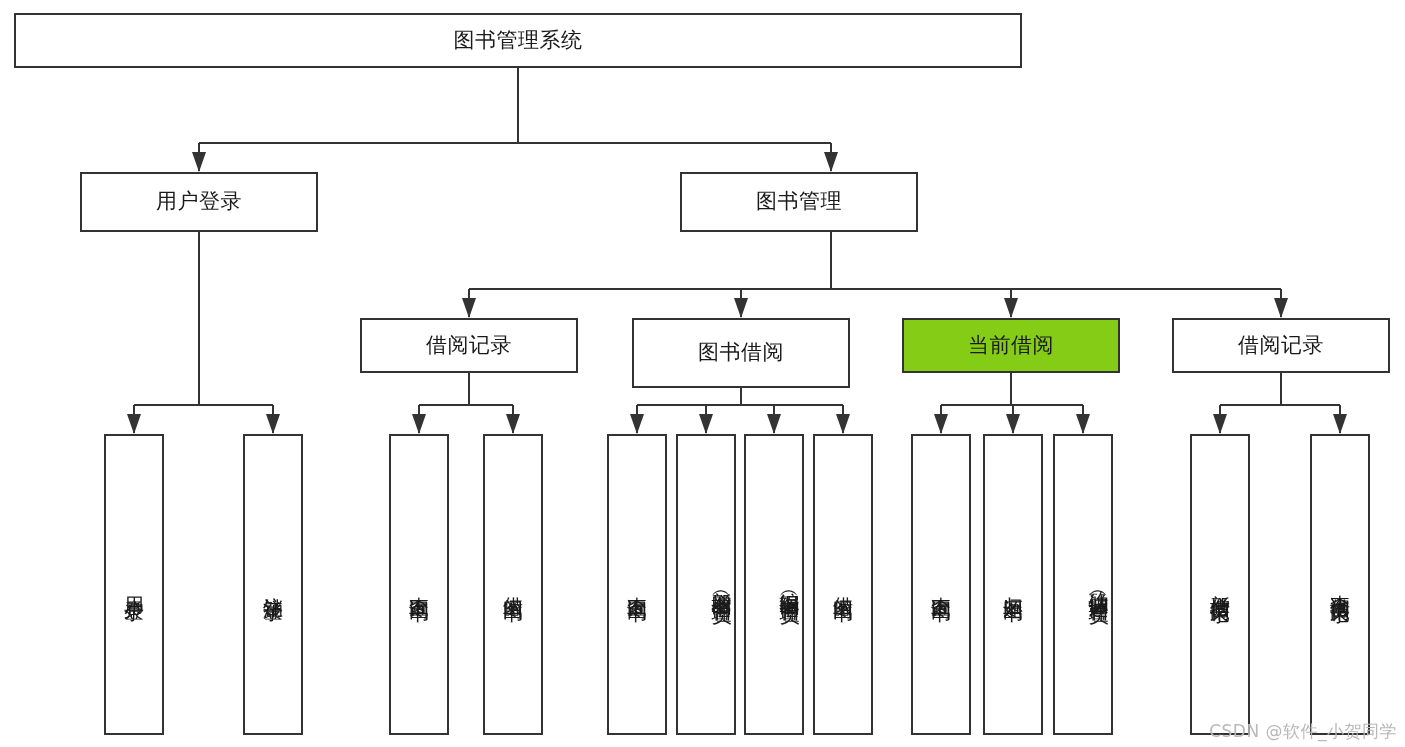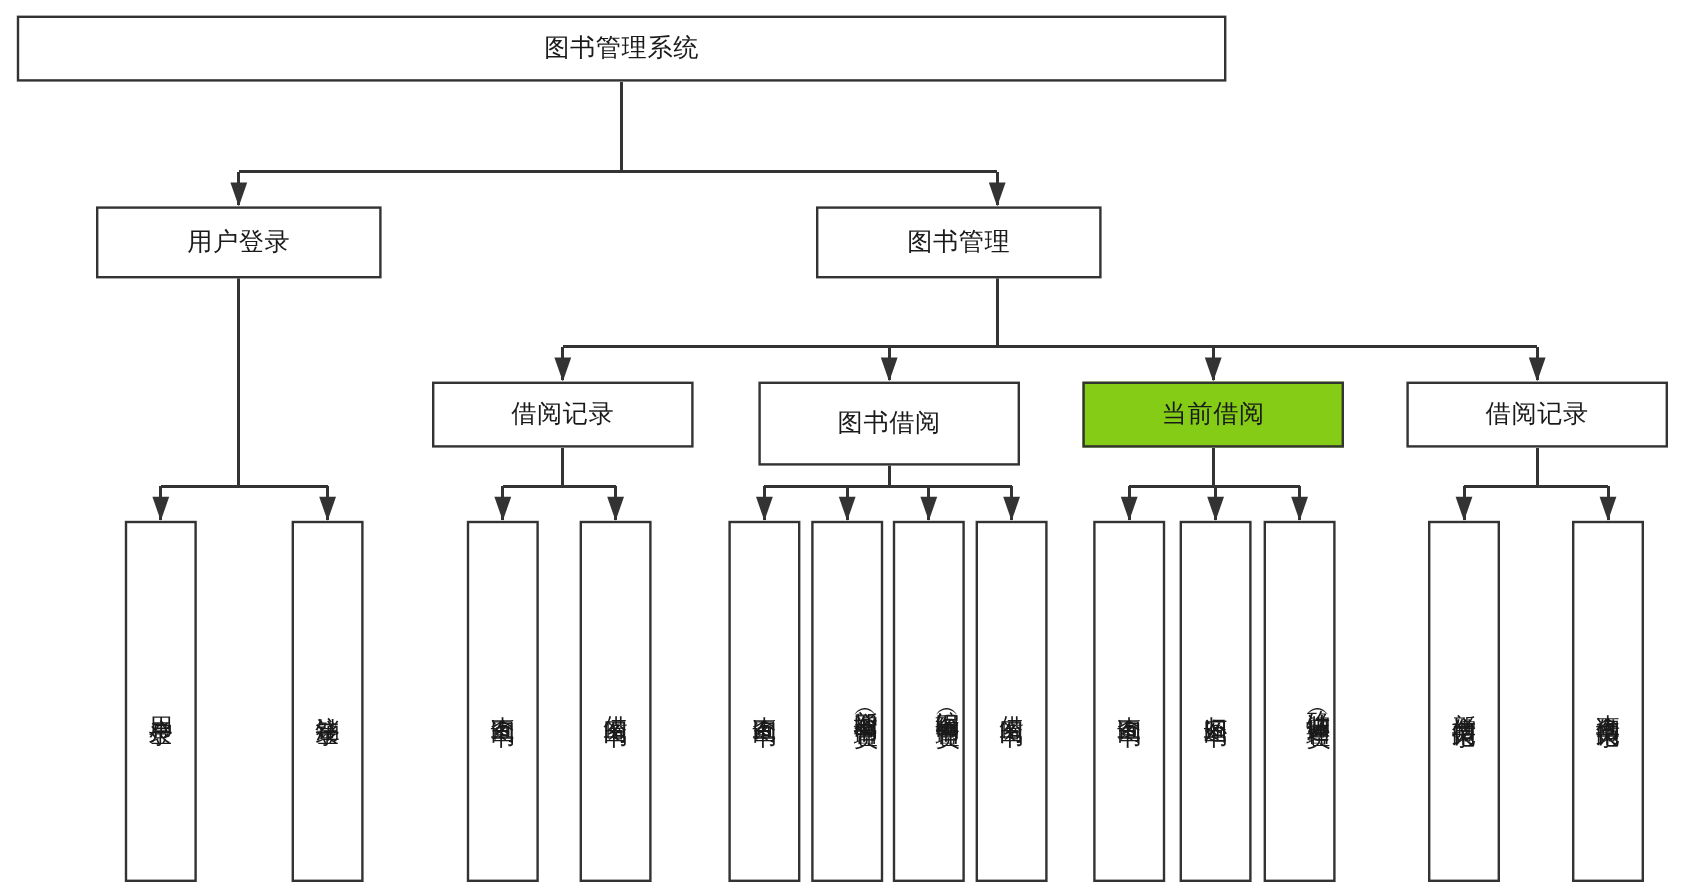--- a/index.html
+++ b/index.html
@@ -177,13 +177,14 @@
       <div class="node vert topalign" style="left: 1053px; top: 434px; width: 60px; height: 301px; border-color: rgb(51, 51, 51); background: rgb(255, 255, 255); color: rgb(26, 26, 26);">
         <span>确认归还（管理员）</span>
       </div>
       <div class="node vert" style="left: 1190px; top: 434px; width: 60px; height: 301px; border-color: rgb(51, 51, 51); background: rgb(255, 255, 255); color: rgb(26, 26, 26);">
         <span>新增借阅记录</span>
       </div>
       <div class="node vert" style="left: 1310px; top: 434px; width: 60px; height: 301px; border-color: rgb(51, 51, 51); background: rgb(255, 255, 255); color: rgb(26, 26, 26);">
         <span>查询借阅记录</span>
       </div>
     </div>
+  <div id="watermark">CSDN @软件_小贺同学</div>
 </div>
 
 </body></html>

